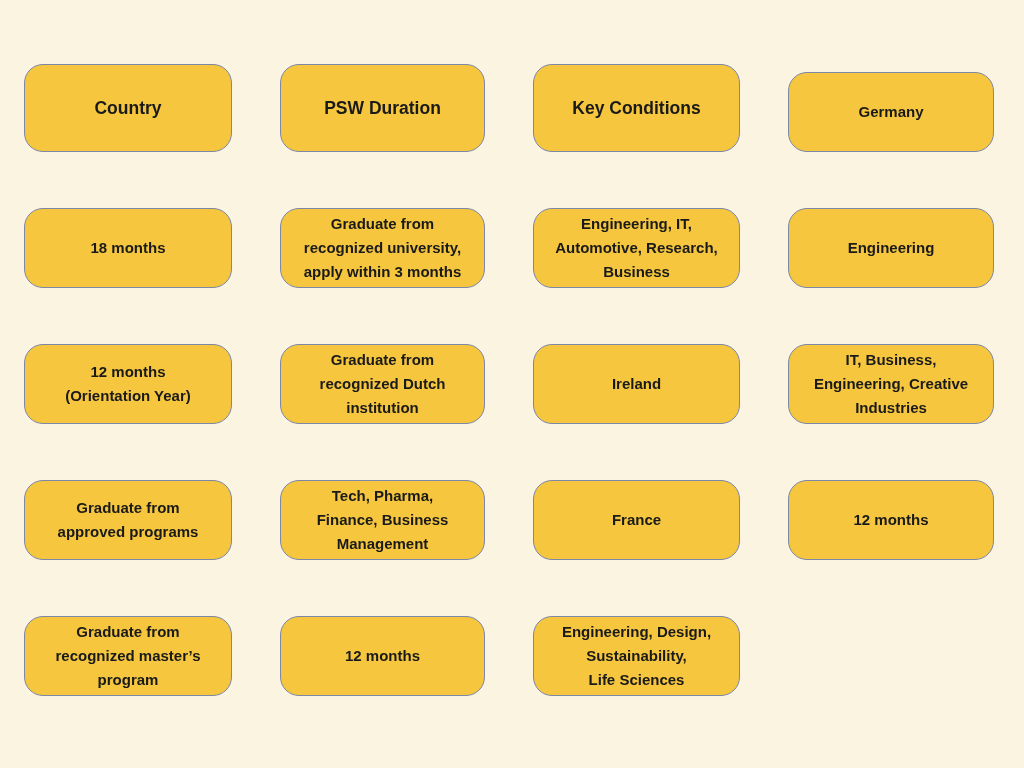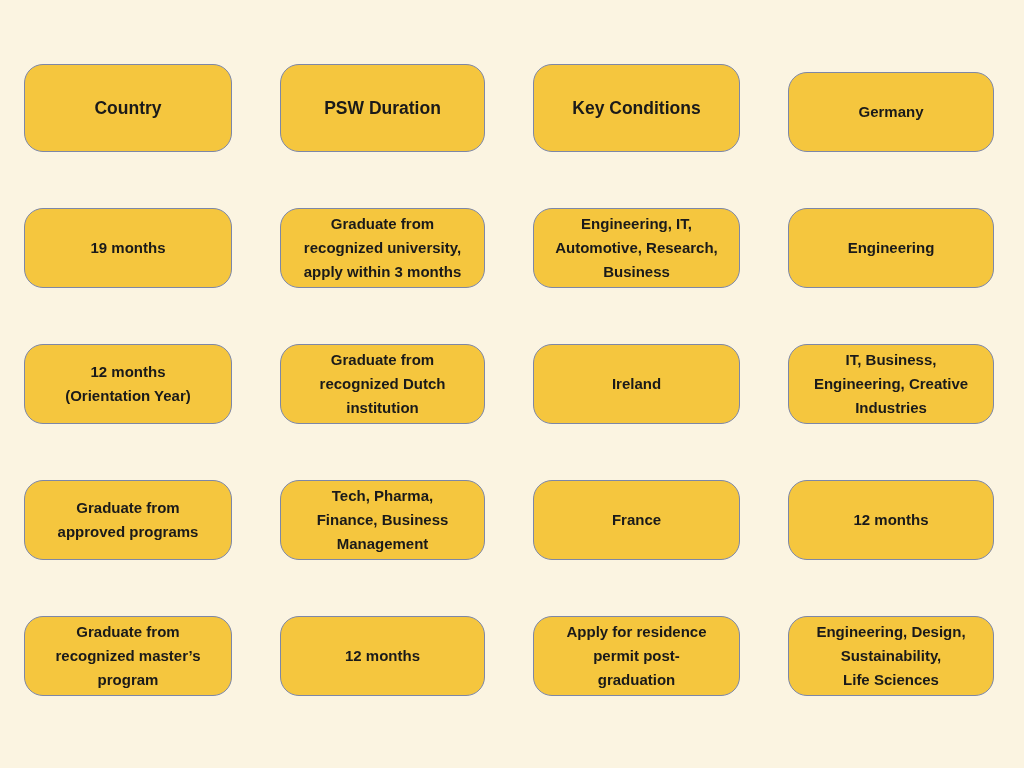--- a/index.html
+++ b/index.html
@@ -56,21 +56,21 @@
     <span>PSW Duration</span>
   </div>
   <div class="tile header">
     <span>Key Conditions</span>
   </div>
 
   <div class="tile cell">
     <span>Germany</span>
   </div>
   <div class="tile cell">
-    <span>19 months</span>
+    <span>18 months</span>
   </div>
   <div class="tile cell">
     <span>Graduate from
 recognized university,
 apply within 3 months</span>
   </div>
   <div class="tile cell">
     <span>Engineering, IT,
 Automotive, Research,
 Business</span>
@@ -116,23 +116,18 @@
   <div class="tile cell">
     <span>Graduate from
 recognized master’s
 program</span>
   </div>
 
   <div class="tile cell">
     <span>12 months</span>
   </div>
   <div class="tile cell">
-    <span>Apply for residence
-permit post-
-graduation</span>
-  </div>
-  <div class="tile cell">
     <span>Engineering, Design,
 Sustainability,
 Life Sciences</span>
   </div>
 
 </div>
 
 </body></html>

